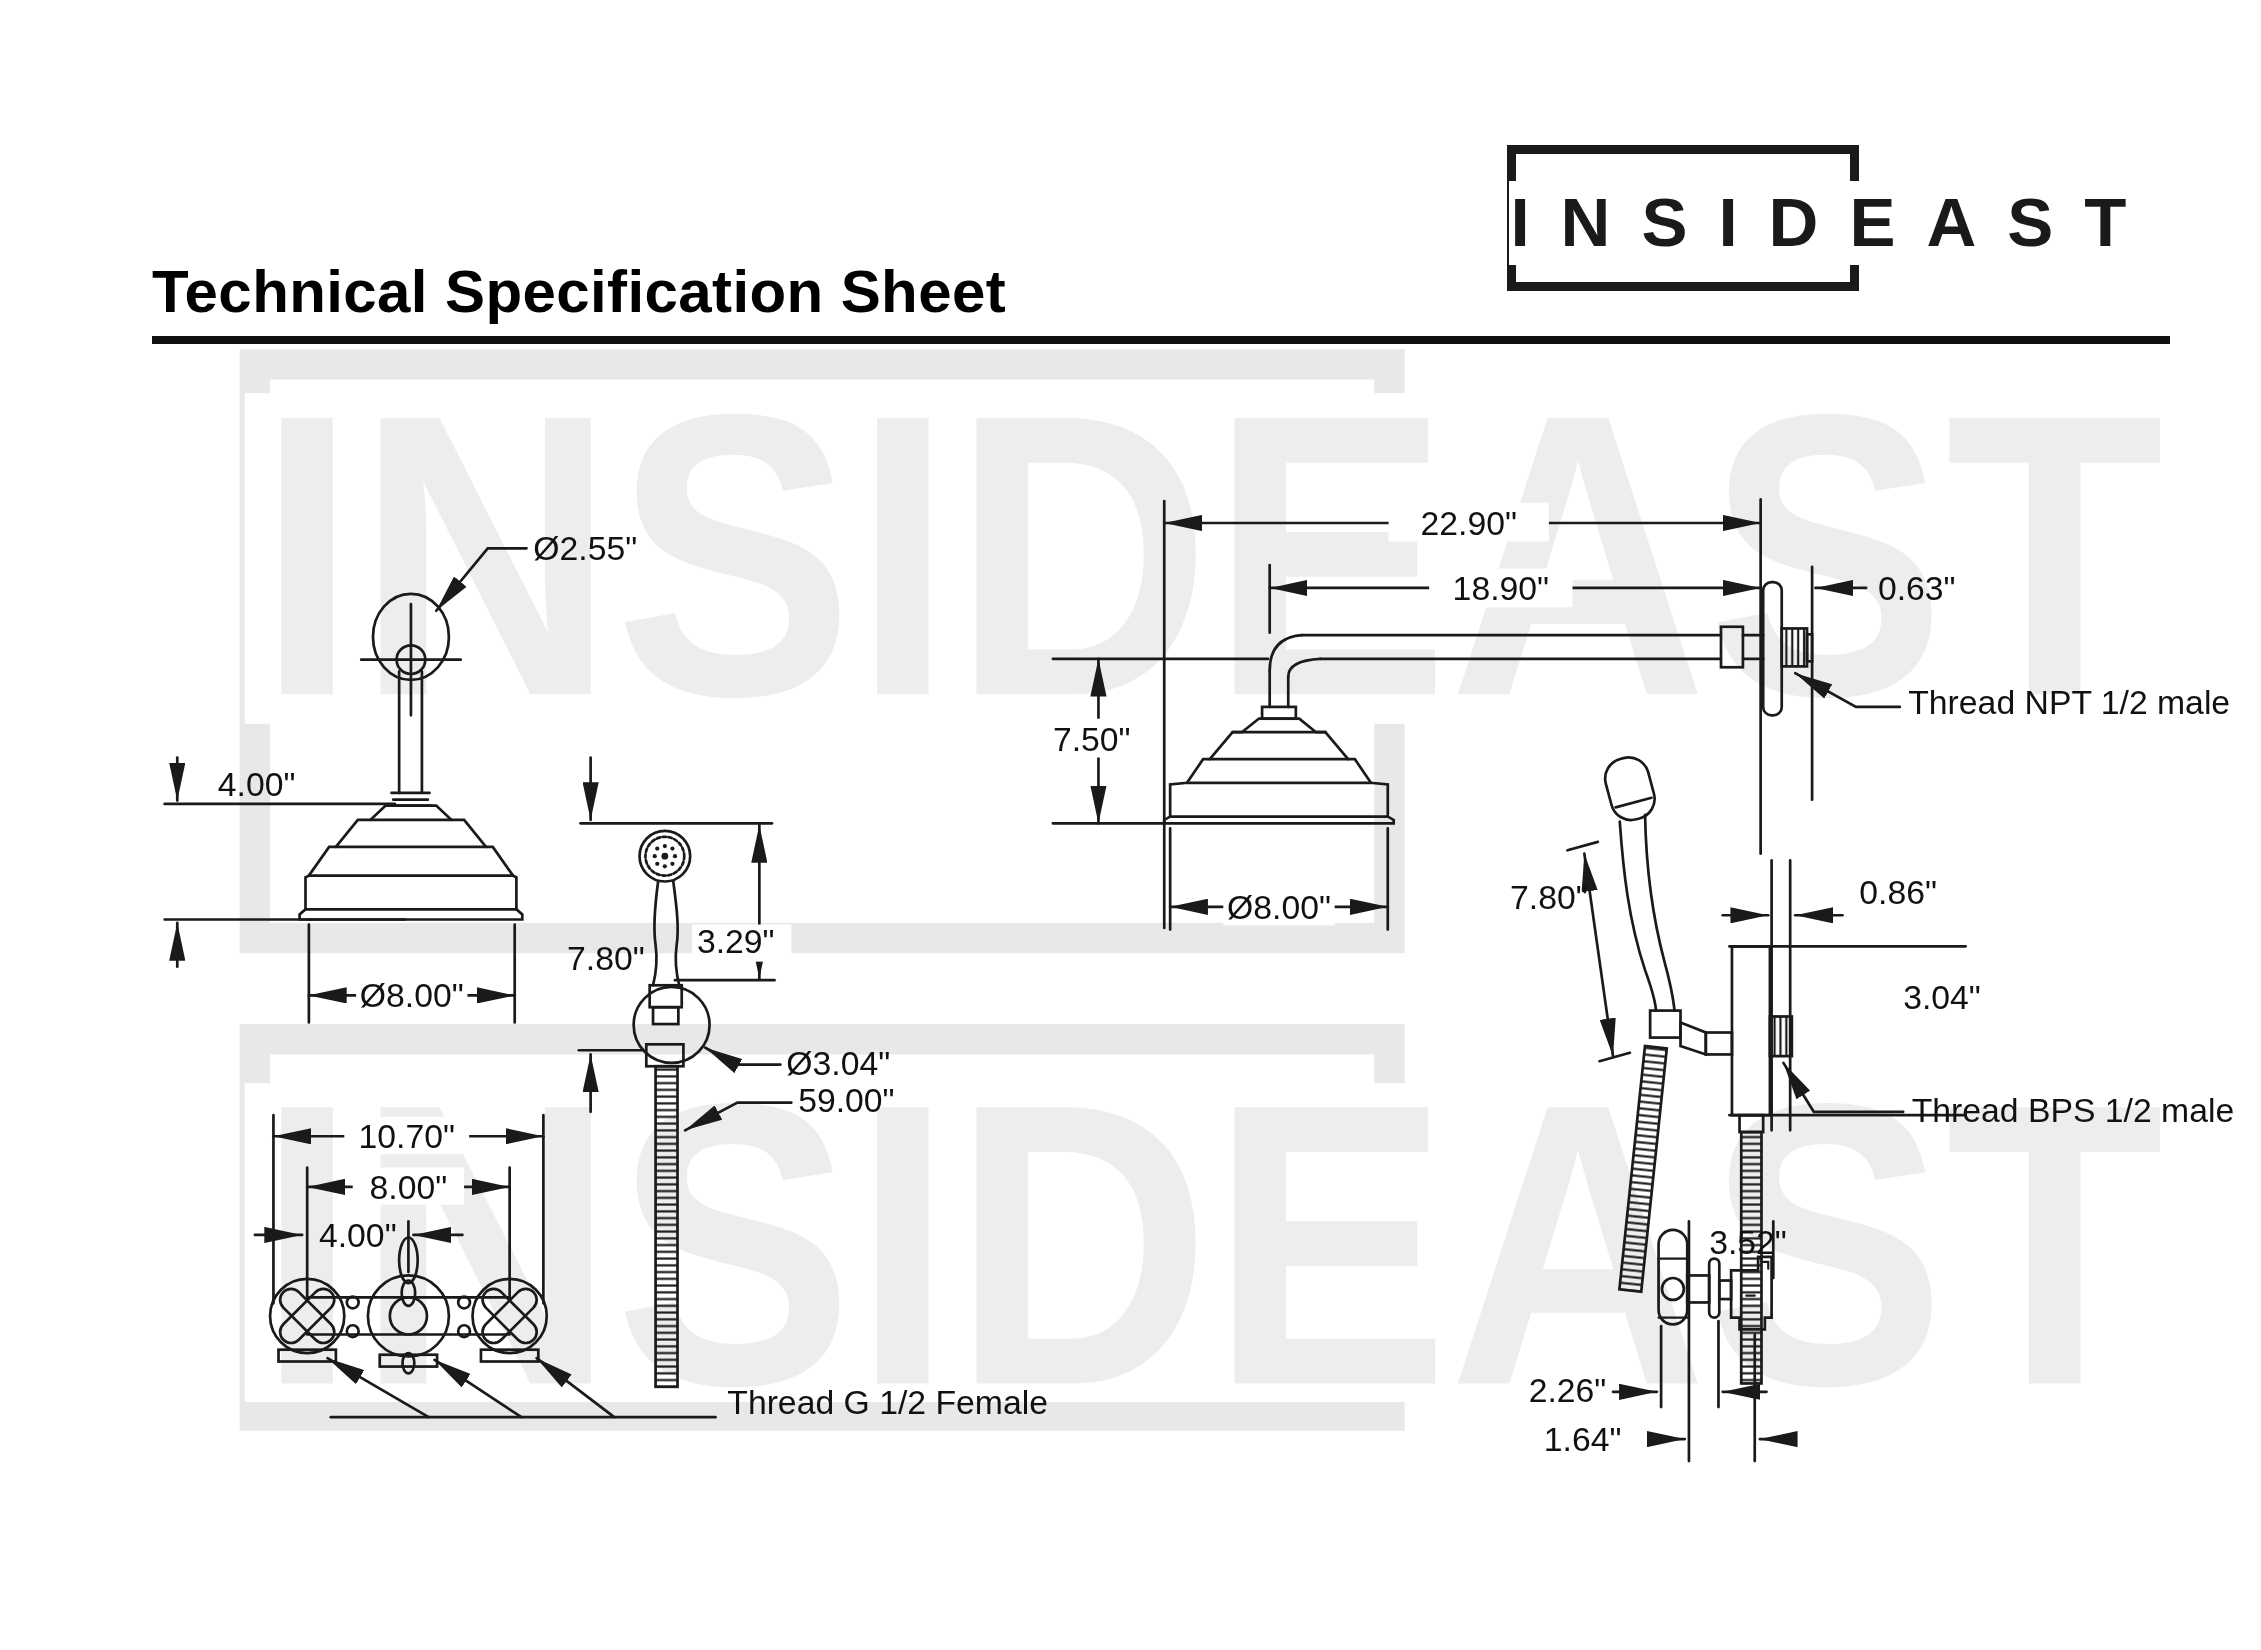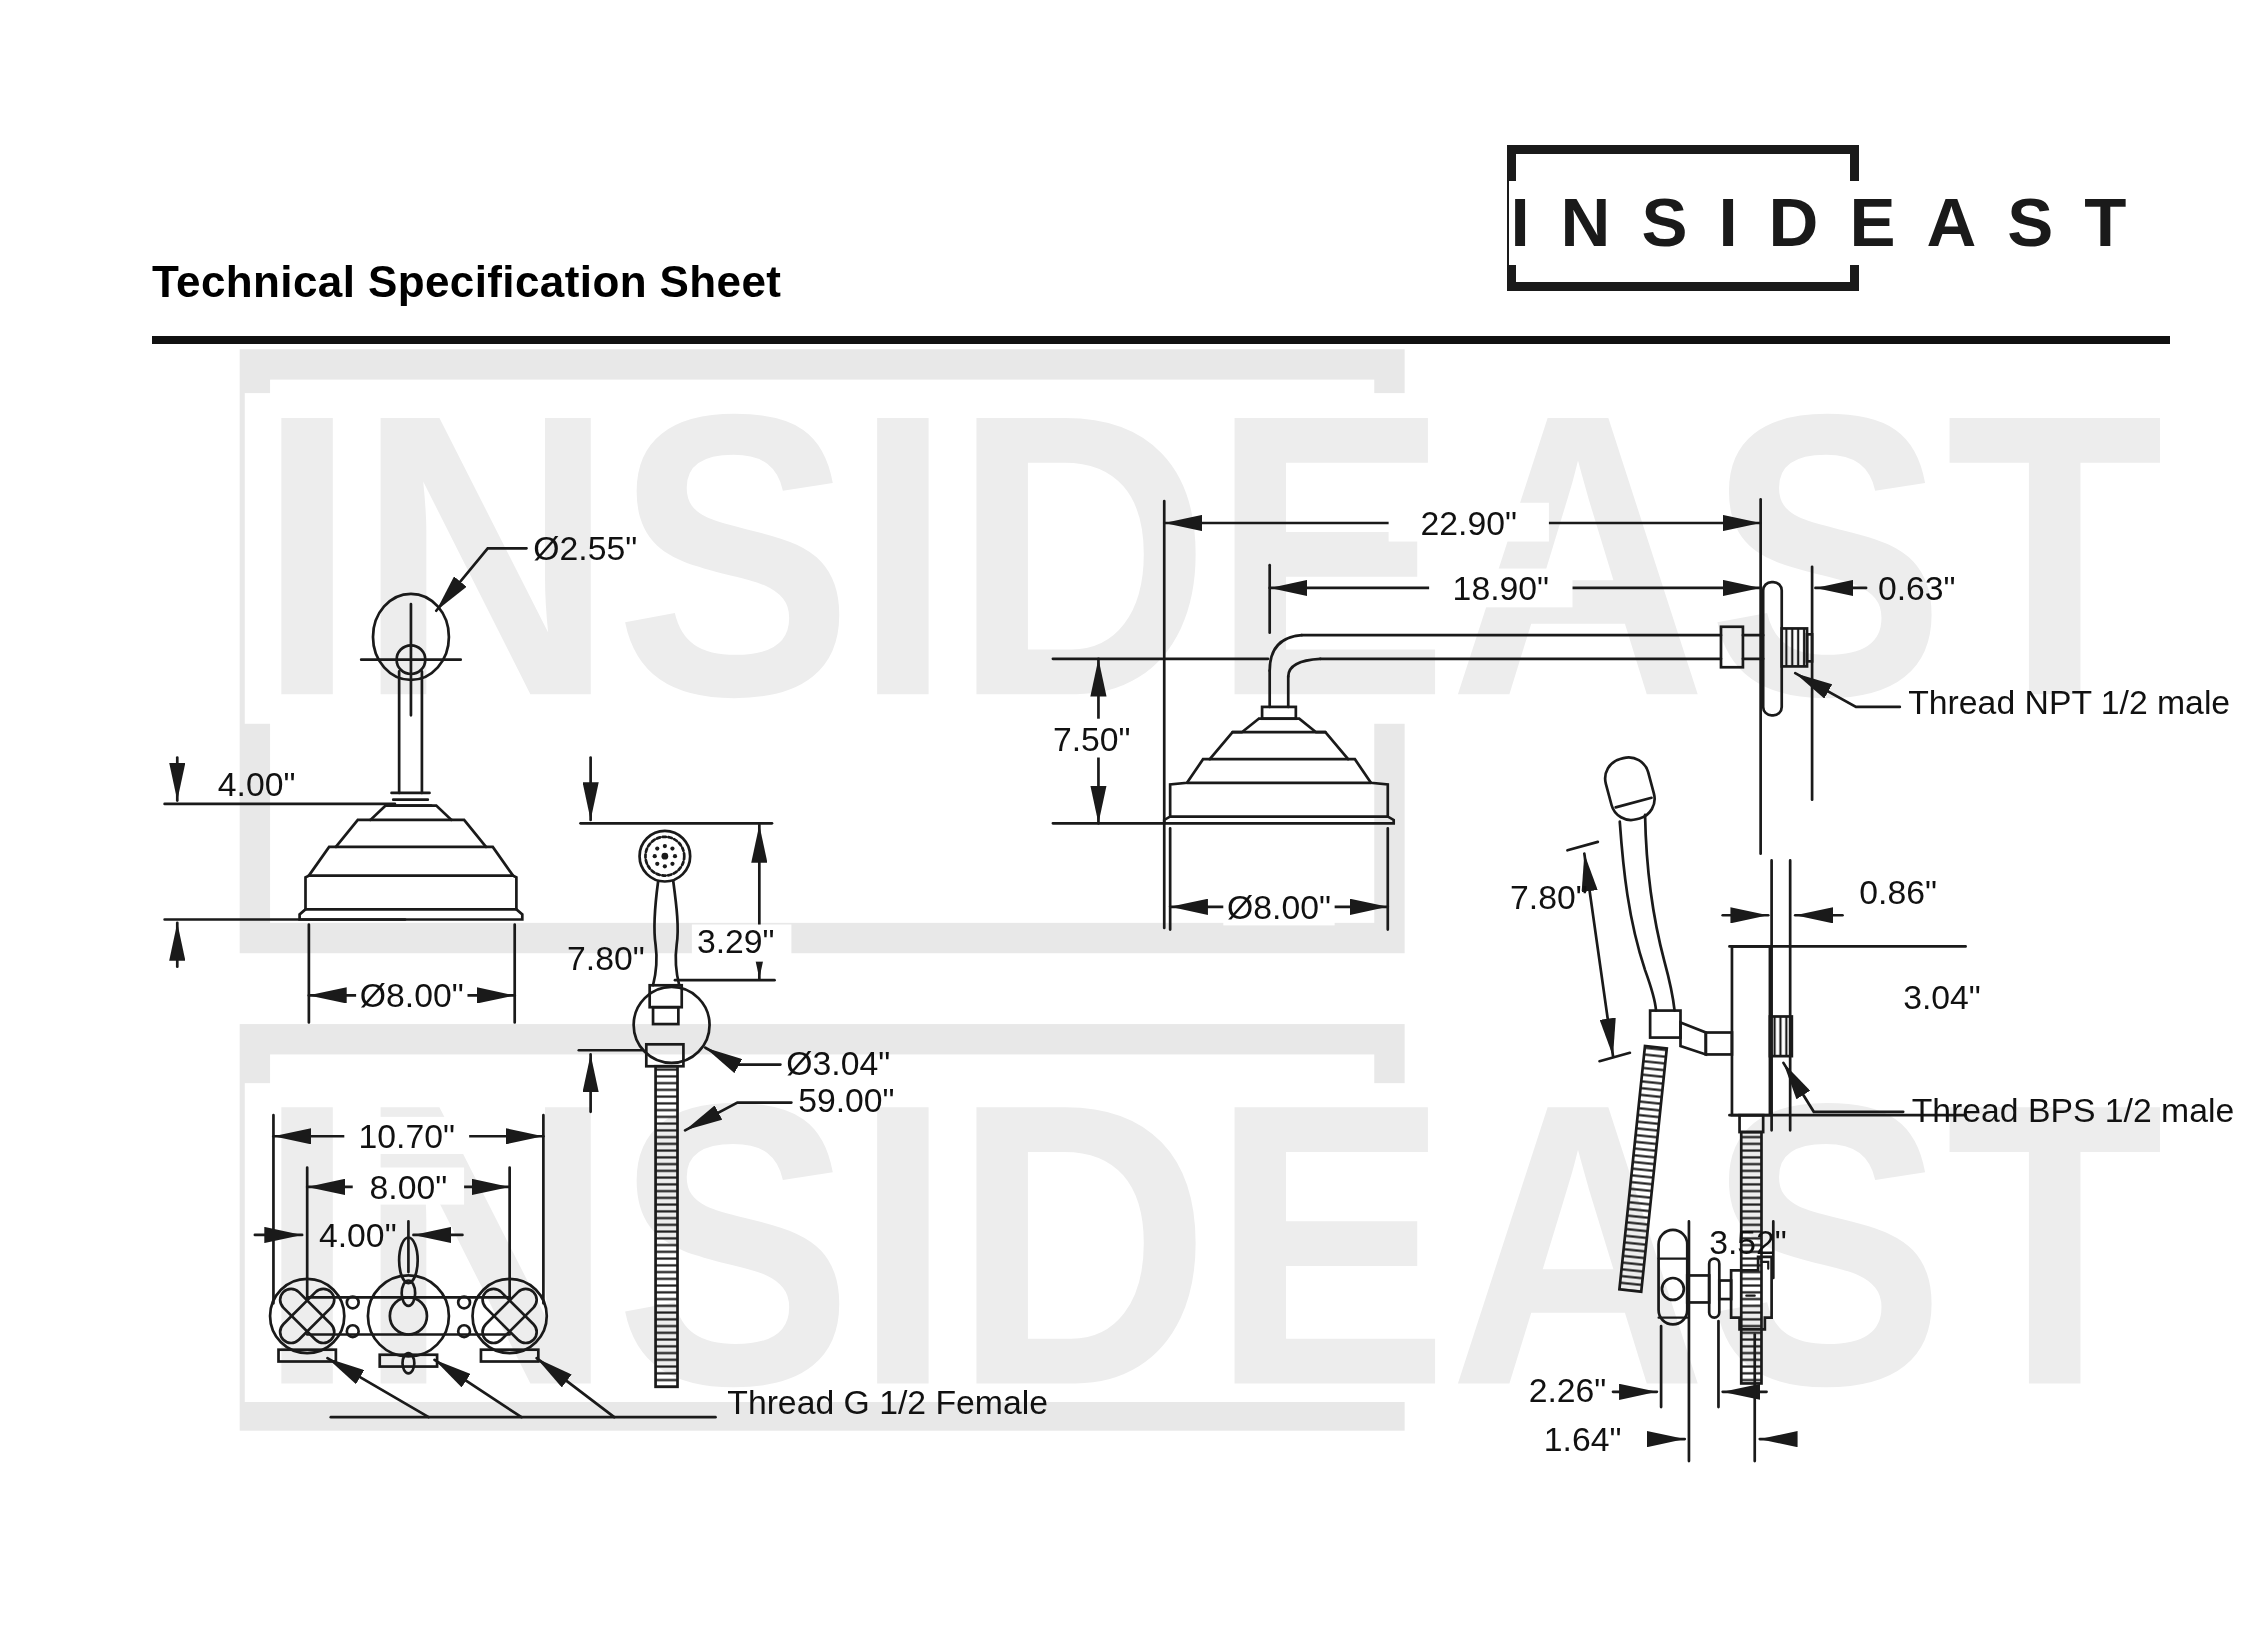--- a/index.html
+++ b/index.html
@@ -1,19 +1,19 @@
 <!DOCTYPE html>
 <html style="font-size:13.5px"><head>
 <meta charset="utf-8">
 <style>
   html,body{margin:0;padding:0;}
   body{width:2261px;height:1650px;background:#ffffff;position:relative;overflow:hidden;
        font-family:"Liberation Sans", sans-serif;}
   
-  #title{position:absolute;left:152px;top:257px;font-size:44px;font-weight:700;color:#000;
+  #title{position:absolute;left:152px;top:257px;font-size:60px;font-weight:700;color:#000;
          letter-spacing:0.4px;z-index:3;}
   #rule{position:absolute;left:152px;top:336px;width:2018px;height:7.6px;background:#111;z-index:3;}
   .logo{position:absolute;left:1507px;top:145px;width:624px;height:152px;z-index:3;}
   .logo-box{position:absolute;left:0;top:0;width:334px;height:128px;border:9.3px solid #1a1a1a;}
   .logo-text{position:absolute;left:1.7px;top:36px;font-size:69px;font-weight:700;color:#1a1a1a;
              letter-spacing:31px;background:#ffffff;padding:1.7px 3.4px 3.4px 1.7px;white-space:nowrap;}
   
   #wm-svg,#main-svg{position:absolute;left:0;top:0;width:2261px;height:1650px;}
   #wm-svg{z-index:1;} #main-svg{z-index:2;}
   text{font-family:"Liberation Sans", sans-serif;font-size:40px;fill:#111;stroke:none;}

